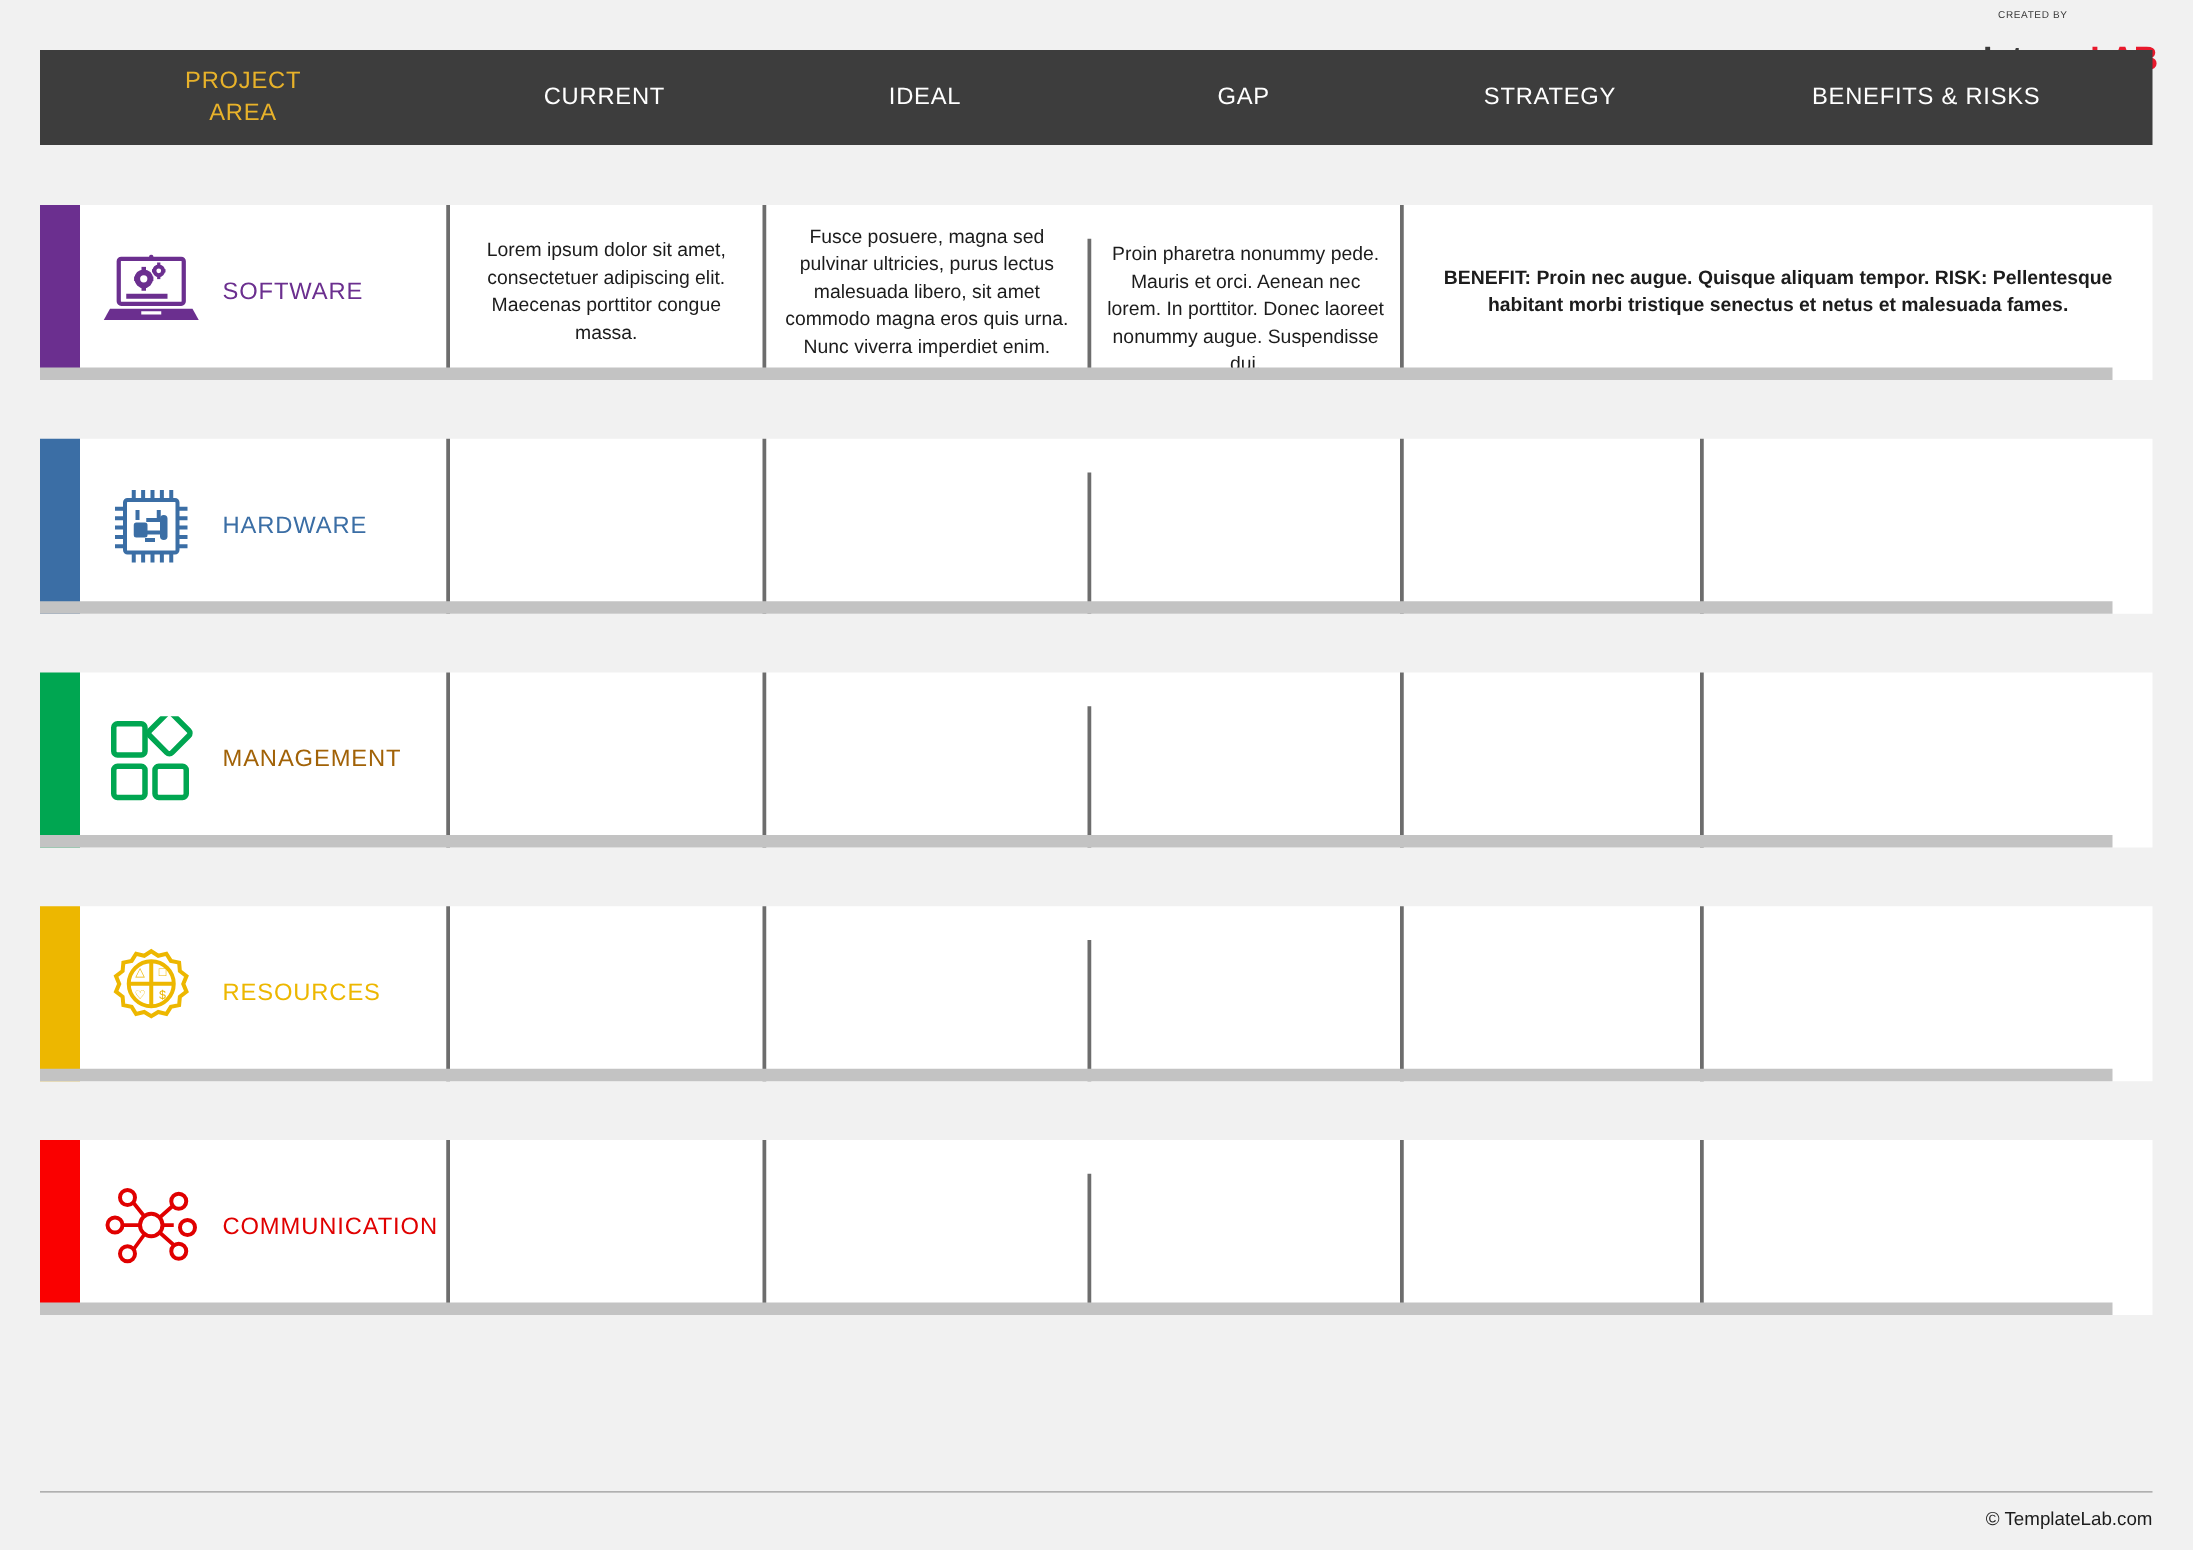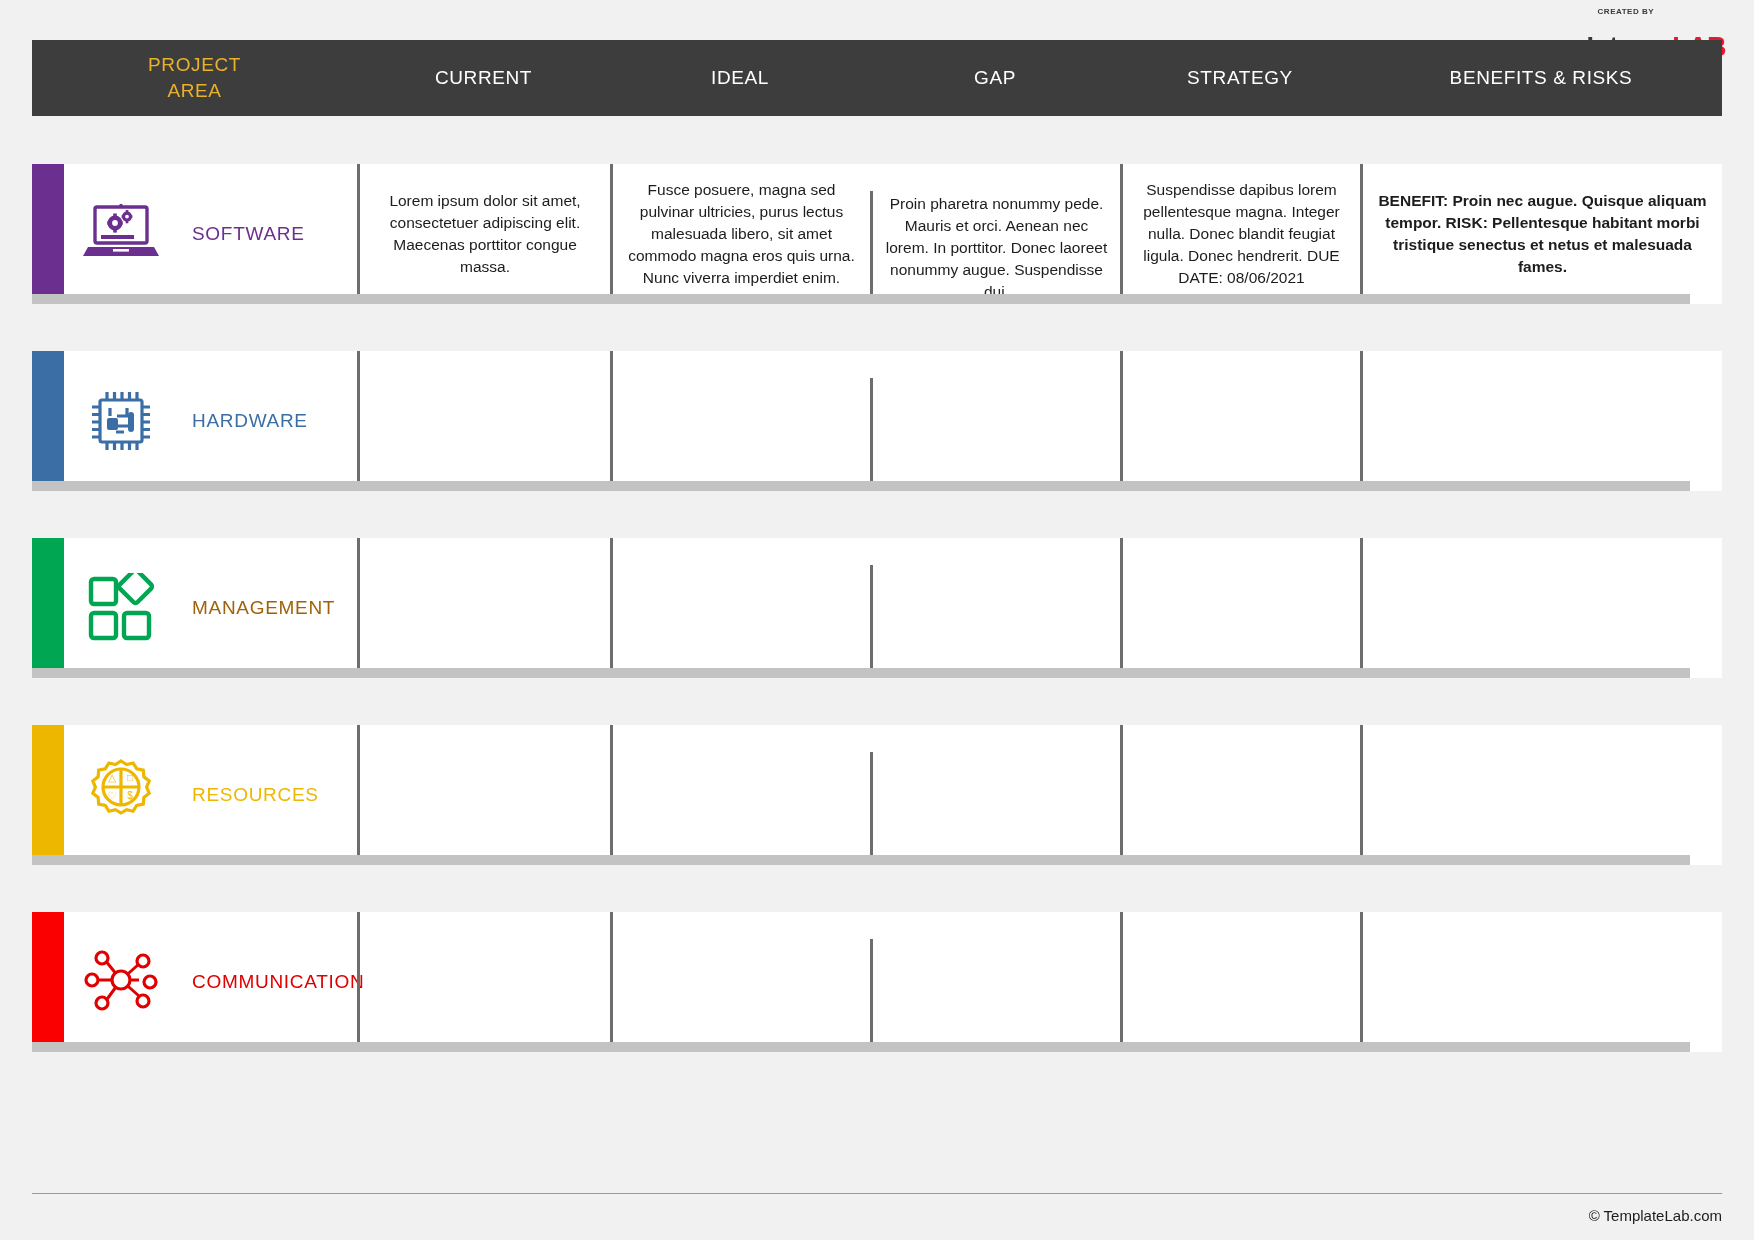--- a/index.html
+++ b/index.html
@@ -24,21 +24,21 @@
     position: absolute;
     top: 8px;
     right: 28px;
     text-align: right;
     line-height: 1;
   }
   .brand-created {
     font-size: 8px;
     letter-spacing: 0.5px;
     color: #3a3a3a;
-    font-weight: bold;
+    font-weight: normal;
     text-transform: uppercase;
     margin-bottom: 18px;
     margin-right: 72px;
   }
   .brand-name {
     font-size: 27px;
     font-weight: bold;
     letter-spacing: -0.6px;
   }
   .brand-template { color: #3a3a3a; }
@@ -107,21 +107,21 @@
     height: 140px;
     background: #ffffff;
     display: flex;
   }
 
   .cell-area {
     width: 293px;
     display: flex;
     align-items: center;
     padding-left: 18px;
-    gap: 32px;
+    gap: 18px;
   }
   .row-icon {
     width: 78px;
     height: 72px;
     flex: 0 0 78px;
     display: flex;
     align-items: center;
     justify-content: center;
   }
   .row-icon svg { display: block; }
@@ -215,21 +215,20 @@
             </g>
             <path d="M6 46h66l5 9H1z" fill="#6b2f8f"></path>
             <rect x="31" y="48" width="16" height="2.6" fill="#ffffff"></rect>
           </svg>
         </span>
         <span class="row-label" style="color:#6b2f8f">SOFTWARE</span>
       </div>
       <div class="cell c-current">Lorem ipsum dolor sit amet, consectetuer adipiscing elit. Maecenas porttitor congue massa.</div>
       <div class="cell c-ideal">Fusce posuere, magna sed pulvinar ultricies, purus lectus malesuada libero, sit amet commodo magna eros quis urna. Nunc viverra imperdiet enim.</div>
       <div class="cell c-gap">Proin pharetra nonummy pede. Mauris et orci. Aenean nec lorem. In porttitor. Donec laoreet nonummy augue. Suspendisse dui.</div>
-      <div class="cell c-strategy">Suspendisse dapibus lorem pellentesque magna. Integer nulla. Donec blandit feugiat ligula. Donec hendrerit. DUE DATE: 08/06/2021</div>
       <div class="cell c-benefits">BENEFIT: Proin nec augue. Quisque aliquam tempor. RISK: Pellentesque habitant morbi tristique senectus et netus et malesuada fames.</div>
     </div>
   </div>
   <div class="row-shadow" style="top:294px"></div>
 
   <div class="row" style="top:351px">
     <div class="accent" style="background:#3b6ea5"></div>
     <div class="row-body">
       <div class="cell-area">
         <span class="row-icon">

